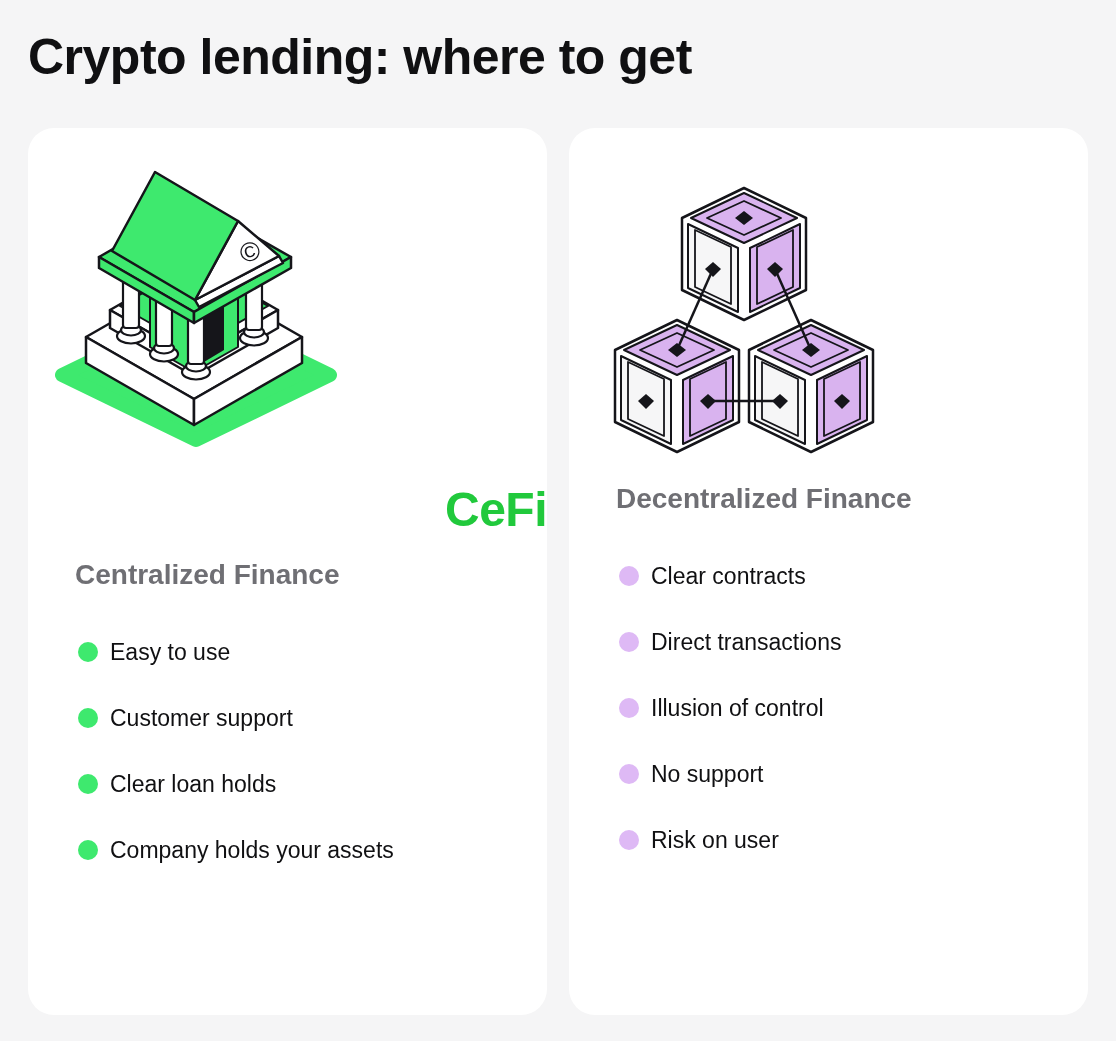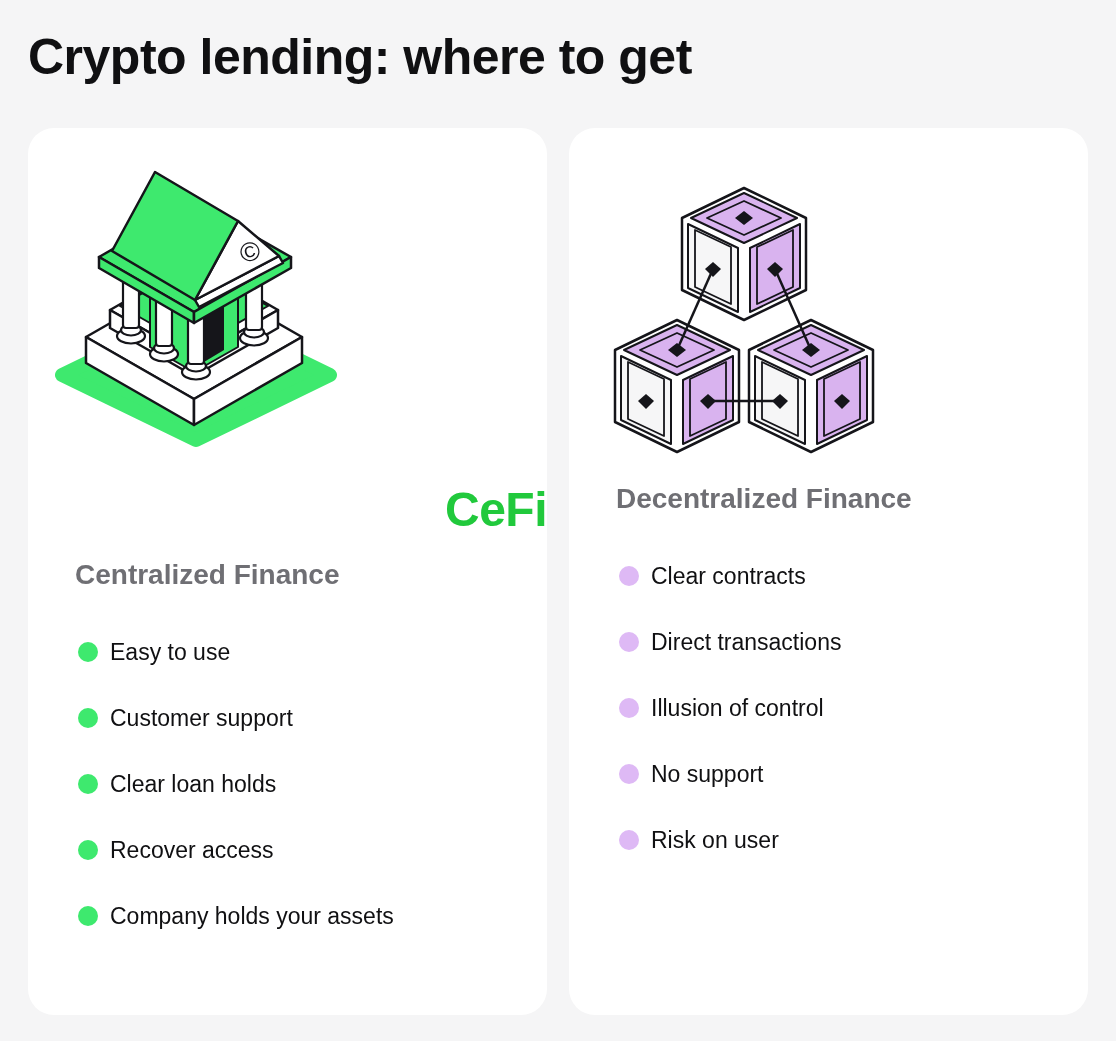--- a/index.html
+++ b/index.html
@@ -135,24 +135,20 @@
           <span class="bullet"></span>
           <span class="item-text">Easy to use</span>
         </li>
       <li>
           <span class="bullet"></span>
           <span class="item-text">Customer support</span>
         </li>
       <li>
           <span class="bullet"></span>
           <span class="item-text">Clear loan holds</span>
-        </li>
-      <li>
-          <span class="bullet"></span>
-          <span class="item-text">Recover access</span>
         </li>
       <li>
           <span class="bullet"></span>
           <span class="item-text">Company holds your assets</span>
         </li>
     </ul>
   </section>
 
   <section class="card card-defi">
     <div class="illo">

